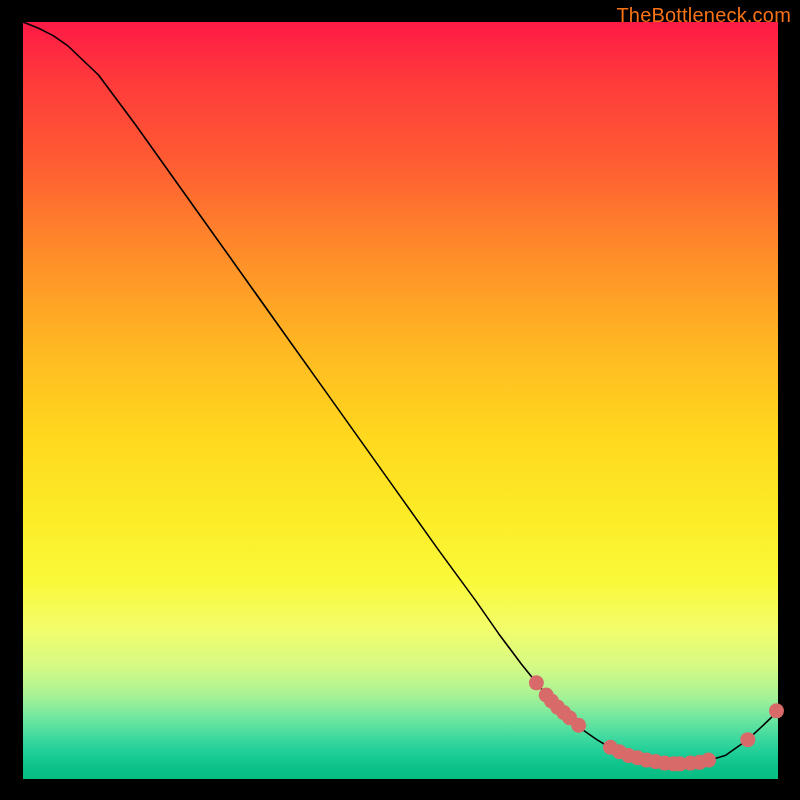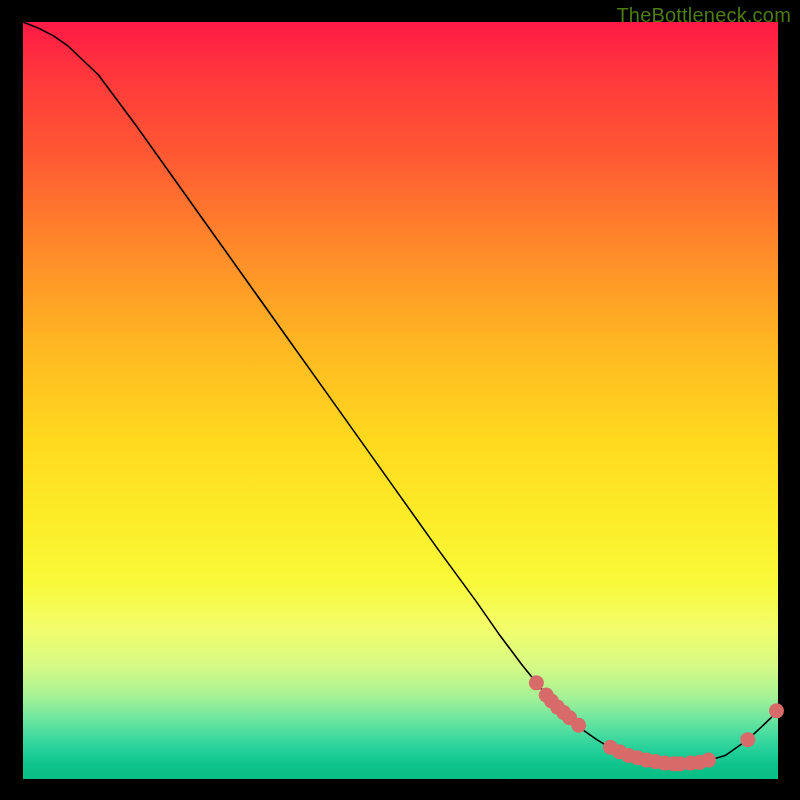--- a/index.html
+++ b/index.html
@@ -37,21 +37,21 @@
       #6fe69f 92%,
       #3fd99f 94.5%,
       #1fce97 96.5%,
       #0fc48c 98%,
       #06bd82 100%);
   }
   .watermark {
     position: absolute;
     top: 4px;
     right: 9px;
-    color: #4d7c0f;
+    color: #f97316;
     font-size: 20px;
     letter-spacing: 0.2px;
     font-weight: 500;
   }
   svg.overlay {
     position: absolute;
     left: 23px;
     top: 22px;
     width: 755px;
     height: 757px;

